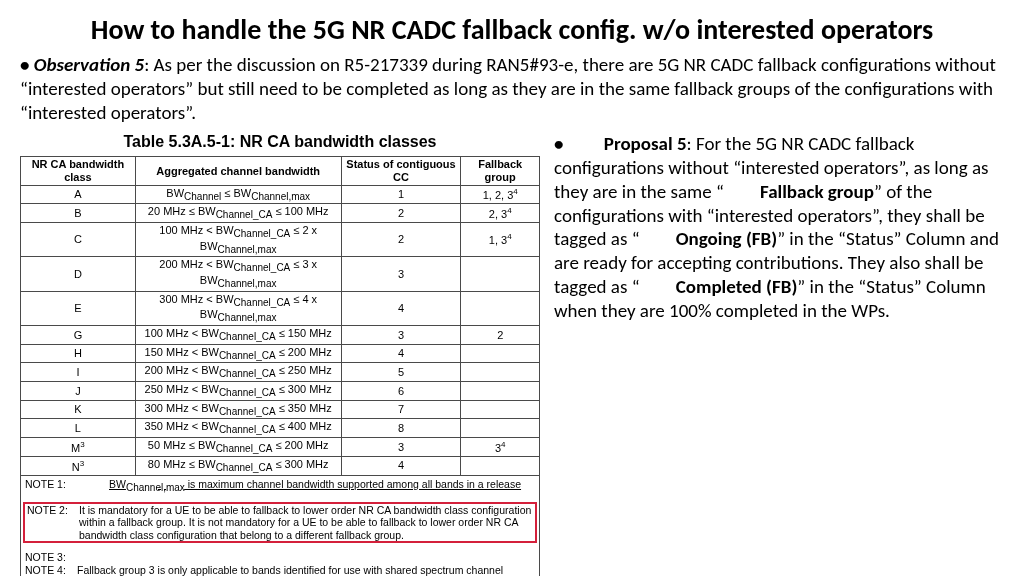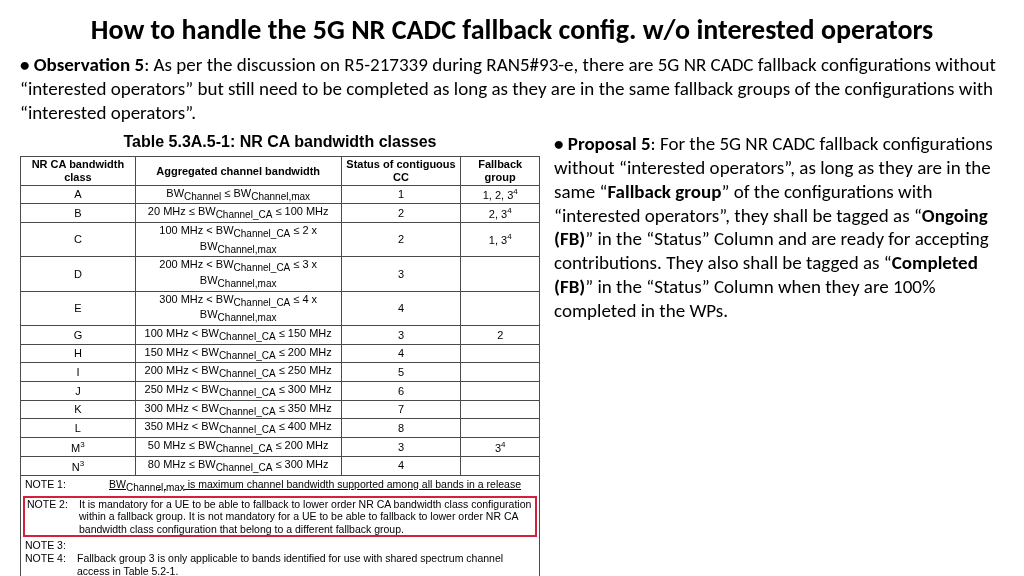--- a/index.html
+++ b/index.html
@@ -12,21 +12,21 @@
     height: 576px;
     box-sizing: border-box;
     line-height: 1.25;
   }
   .title {
     font-size: 28px;
     font-weight: 700;
     text-align: center;
     margin-bottom: 6px;
   }
-  .obs-line b { font-weight: 700; }
+  .obs-line b { font-weight: 700; font-style: italic; }
   .obs-line { margin-bottom: 8px; }
   .bullet::before { content: "• "; font-weight: 700; }
 
   .columns {
     display: flex;
     gap: 14px;
   }
   .left { width: 520px; flex: 0 0 520px; }
   .right { flex: 1; }
 
@@ -61,27 +61,27 @@
     border: 1px solid #4a4a4a;
     border-top: none;
     padding: 2px 4px 4px 4px;
     line-height: 1.2;
   }
   .note-row { display: flex; }
   .note-k { width: 52px; flex: 0 0 52px; }
   .note-v { flex: 1; }
   .note-hl {
     border: 2px solid #d4203b;
-    margin: 2px -2px;
+    margin: 8px -2px;
     padding: 0 2px;
     display: flex;
   }
   .note-underline { text-decoration: underline; padding-left: 32px; }
 
-  .prop b { font-weight: 700; }
+  .prop b { font-weight: 700; margin-left: 36px; }
 </style>
 </head>
 <body>
 
 <div class="title">How to handle the 5G NR CADC fallback config. w/o interested operators</div>
 
 <div class="obs-line">
   <span class="bullet"></span><b>Observation 5</b><span>: As per the discussion on R5-217339 during RAN5#93-e, there are 5G NR CADC fallback configurations without “interested operators” but still need to be completed as long as they are in the same fallback groups of the configurations with “interested operators”.</span>
 </div>
 

